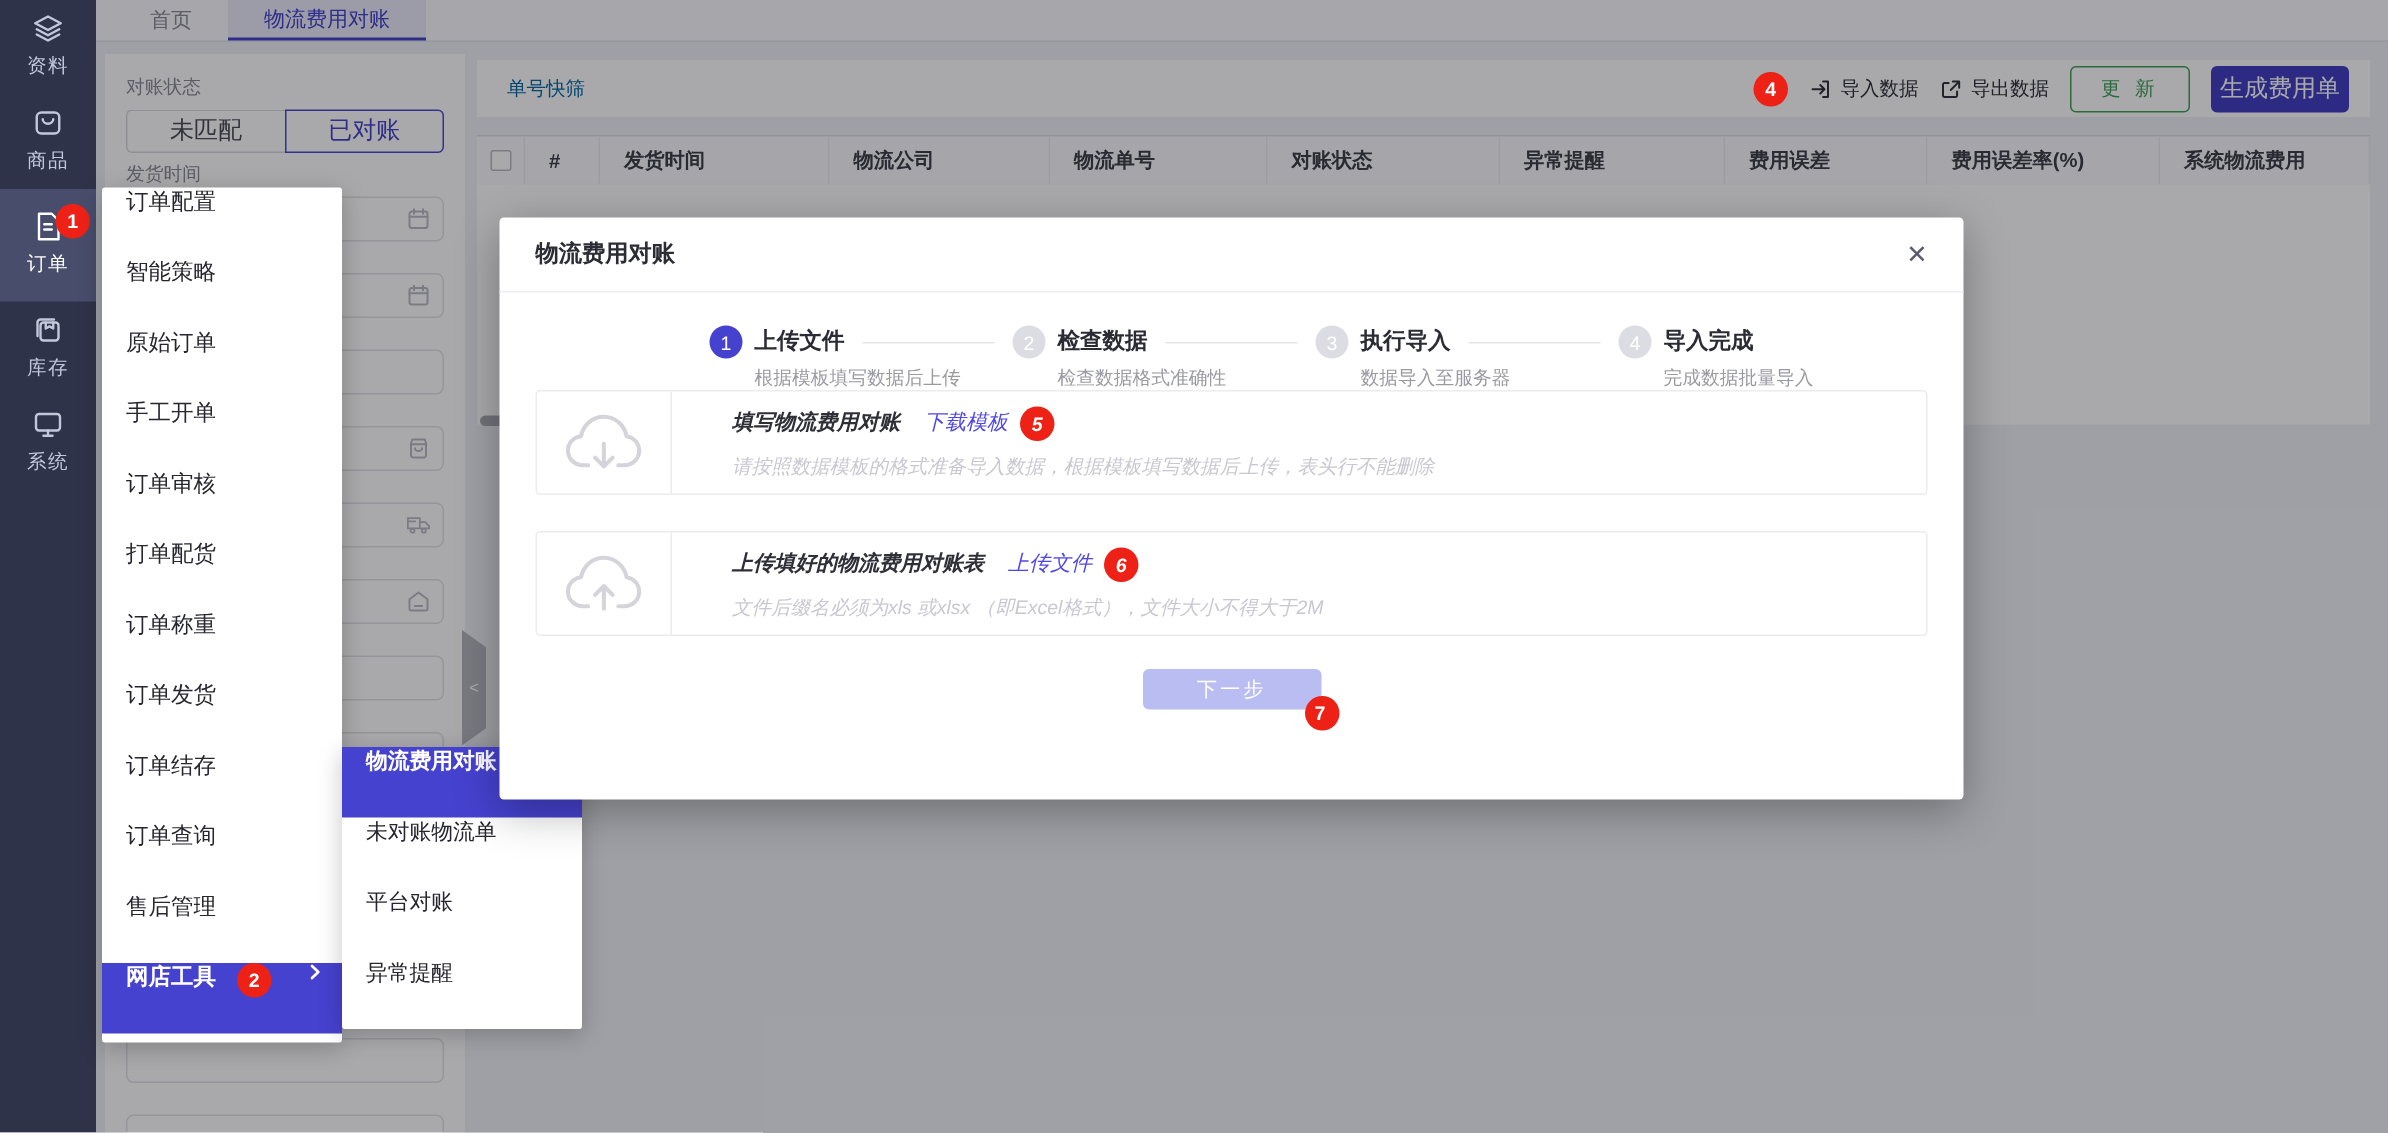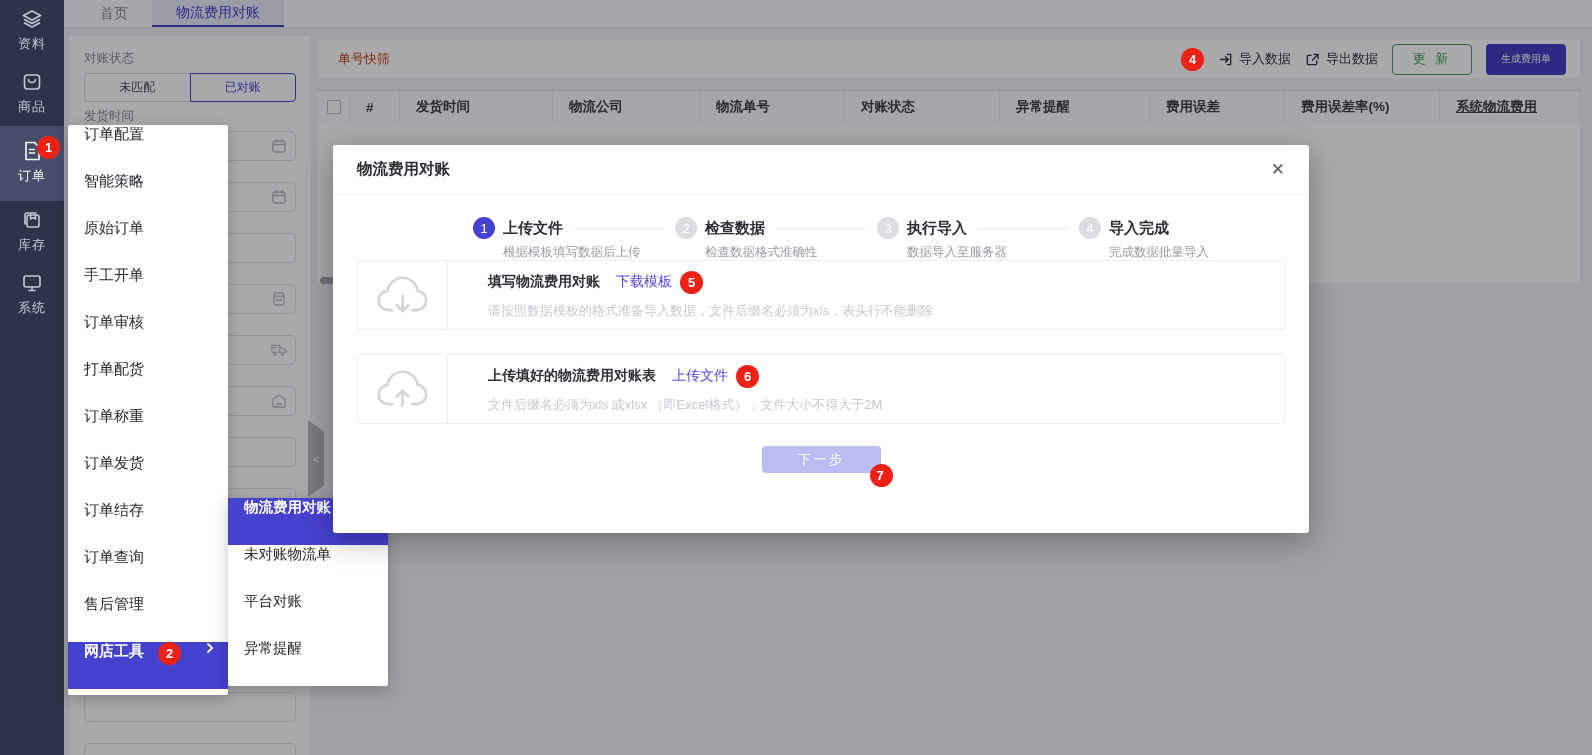--- a/index.html
+++ b/index.html
@@ -21,39 +21,39 @@
   
   .main { position:absolute; left:64px; top:0; right:0; bottom:0; }
   .tabbar { position:absolute; left:0; top:0; right:0; height:28px; background:#fbfbfd; border-bottom:1px solid #e3e3ea; display:flex; align-items:stretch; padding-left:12px; }
   .tab { padding:0 24px; display:flex; align-items:center; font-size:14px; color:#8a8a93; cursor:pointer; }
   .tab.active { background:#ececfb; color:#4341c8; border-bottom:2px solid #4341c8; }
 
   
   .filter { position:absolute; left:6px; top:36px; width:240px; bottom:0; background:#ffffff; padding:8px 14px; }
   .f-label { font-size:12.5px; color:#8a8a93; margin:6px 0 6px; }
   .seg { display:flex; }
-  .seg-btn { flex:1; height:29px; background:#fff; border:1px solid #d8d8de; color:#4a4a52; font-size:12px; display:flex; align-items:center; justify-content:center; cursor:pointer; }
+  .seg-btn { flex:1; height:29px; background:#fff; border:1px solid #d8d8de; color:#4a4a52; font-size:16px; display:flex; align-items:center; justify-content:center; cursor:pointer; }
   .seg-btn:first-child { border-radius:4px 0 0 4px; border-right:none; }
   .seg-btn:last-child { border-radius:0 4px 4px 0; }
   .seg-btn.selected { border:1px solid #4946cf; color:#4341c8; }
   .f-input { position:relative; height:30px; border:1px solid #e0e0e6; border-radius:5px; margin-bottom:21px; background:#fff; display:flex; align-items:center; }
   .f-input input { border:none; outline:none; background:transparent; width:100%; height:100%; padding:0 28px 0 10px; font-size:13px; color:#5d5d66; font-family:inherit; }
   .f-icn { position:absolute; right:8px; top:50%; transform:translateY(-50%); color:#b9b9c2; }
   .f-icn svg { width:16px; height:16px; stroke:currentColor; fill:none; stroke-width:1.3; stroke-linecap:round; stroke-linejoin:round; display:block; }
   .collapse-handle { position:absolute; left:244px; top:420px; width:16px; height:77px; background:#b6b7bd; color:#fff;
     clip-path:polygon(0 0,100% 15%,100% 85%,0 100%); display:flex; align-items:center; justify-content:center; font-size:11px; cursor:pointer; }
 
   
   .toolbar { position:absolute; left:254px; right:12px; top:40px; height:38px; background:#ffffff; display:flex; align-items:center; padding:0 14px 0 20px; }
-  .quick-filter { font-size:13px; color:#c2410c; }
+  .quick-filter { font-size:13px; color:#0369a1; }
   .toolbar-right { margin-left:auto; display:flex; align-items:center; gap:14px; }
   .tool-link { display:flex; align-items:center; gap:6px; font-size:13px; color:#2f2f38; cursor:pointer; }
   .tool-link svg { width:15px; height:15px; stroke:currentColor; fill:none; stroke-width:1.4; stroke-linecap:round; stroke-linejoin:round; display:block; }
   .btn-update { width:80px; height:31px; background:#fff; border:1px solid #3f9e52; color:#3f9e52; border-radius:4px; font-size:13px; letter-spacing:3px; cursor:pointer; font-family:inherit; }
-  .btn-generate { width:80px; height:31px; background:#3f3cc0; border:none; color:#fff; border-radius:4px; font-size:10px; cursor:pointer; font-family:inherit; }
+  .btn-generate { width:92px; height:31px; background:#3f3cc0; border:none; color:#fff; border-radius:4px; font-size:16px; cursor:pointer; font-family:inherit; }
 
   .thead { position:absolute; left:254px; right:12px; top:90px; height:33px; background:#fafbfc; border-top:1px solid #dcdce2; display:flex; align-items:stretch; }
   .th { display:flex; align-items:center; padding-left:16px; font-size:13.5px; color:#3c3c46; font-weight:bold; border-right:1px solid #ebebf0; }
   .th-check { width:32px; display:flex; align-items:center; justify-content:center; padding-left:0; }
   .checkbox { width:14px; height:14px; border:1px solid #b9b9bf; border-radius:2px; background:#fff; cursor:pointer; }
   .tbody { position:absolute; left:254px; right:12px; top:123px; height:160px; background:#ffffff; }
   .hscroll-thumb { position:absolute; left:256px; top:277px; width:690px; height:7px; border-radius:4px; background:#aaabb2; cursor:pointer; }
 
   
   .overlay { position:absolute; left:0; top:0; width:1592px; height:755px; background:rgba(8,9,18,0.35); z-index:100; }
@@ -83,21 +83,21 @@
   .step.active .step-circle { background:#4642d0; }
   .step-title { margin-left:8px; font-size:15px; color:#2b2b35; font-weight:bold; line-height:22px; white-space:nowrap; }
   .step-desc { position:absolute; left:30px; top:27px; font-size:12.5px; color:#9a9aa3; white-space:nowrap; }
   .step-line { width:88px; height:1px; background:#e5e5ea; margin:11px 12px 0; flex:0 0 auto; }
 
   .upload-box { margin:0 24px; height:70px; border:1px solid #ececf0; border-radius:3px; display:flex; align-items:stretch; }
   .upload-box.first { margin-top:21px; }
   .upload-box.second { margin-top:24px; }
   .ubox-icn { width:90px; border-right:1px solid #ececf0; display:flex; align-items:center; justify-content:center; color:#d4d4da; }
   .ubox-icn svg { width:54px; height:42px; stroke:currentColor; fill:none; stroke-width:3.2; stroke-linecap:round; stroke-linejoin:round; display:block; }
-  .ubox-body { flex:1; display:flex; flex-direction:column; justify-content:center; padding-left:40px; }
+  .ubox-body { flex:1; display:flex; flex-direction:column; justify-content:center; padding-left:40px;font-style:italic; }
   .ubox-row1 { display:flex; align-items:center; }
   .ubox-title { font-size:14px; color:#2f2f38; font-weight:bold; }
   .ubox-link { font-size:14px; color:#4f46e5; margin-left:16px; cursor:pointer; }
   .ubox-row1 .num-badge { margin-left:8px; }
   .ubox-desc { font-size:13px; color:#c8c8d0; margin-top:8px; }
 
   .modal-footer { display:flex; justify-content:center; margin-top:22px; }
   .btn-next { position:relative; width:119px; height:27px; background:#babdf2; border:none; border-radius:4px; color:#fff; font-size:13.5px; letter-spacing:2px; cursor:not-allowed; font-family:inherit; }
   .next-badge { position:absolute; right:-12px; bottom:-14px; }
 </style>
@@ -228,21 +228,21 @@
       </div>
       <div id="header-cells" style="display:flex;flex:1;align-items:stretch;">
           <div class="th" style="width:50px;flex:0 0 auto;">#</div>
           <div class="th" style="width:153px;flex:0 0 auto;">发货时间</div>
           <div class="th" style="width:147px;flex:0 0 auto;">物流公司</div>
           <div class="th" style="width:145px;flex:0 0 auto;">物流单号</div>
           <div class="th" style="width:155px;flex:0 0 auto;">对账状态</div>
           <div class="th" style="width:150px;flex:0 0 auto;">异常提醒</div>
           <div class="th" style="width:135px;flex:0 0 auto;">费用误差</div>
           <div class="th" style="width:155px;flex:0 0 auto;text-align:right;">费用误差率(%)</div>
-          <div class="th" style="flex:1;text-decoration:underline;">系统物流费用</div>
+          <div class="th" style="flex:1;">系统物流费用</div>
         </div>
     </div>
     <div class="tbody"></div>
     <div class="hscroll-thumb"></div>
   </div>
 
   <div class="overlay"></div>
 
   <div class="sidebar" id="sidebar">
       <div class="sb-item">
@@ -394,21 +394,21 @@
             <path d="M19 43h-4C8.4 43 3 38 3 31.5c0-6 4.5-10.8 10.4-11.5C15 11 22.6 4.5 31.5 4.5c8.8 0 16.4 6.5 18 15.5 5.6.8 10 5.5 10 11.5C59.5 38 54.2 43 47.6 43h-4.6"></path>
             <path d="M31.5 26v18M24.5 37l7 7 7-7"></path>
           </svg>
       </div>
       <div class="ubox-body">
         <div class="ubox-row1">
           <span class="ubox-title">填写物流费用对账</span>
           <span class="ubox-link">下载模板</span>
           <span class="num-badge">5</span>
         </div>
-        <div class="ubox-desc">请按照数据模板的格式准备导入数据，文件后缀名必须为xls，表头行不能删除</div>
+        <div class="ubox-desc">请按照数据模板的格式准备导入数据，根据模板填写数据后上传，表头行不能删除</div>
       </div>
     </div>
 
     <div class="upload-box second">
       <div class="ubox-icn">
         <svg viewBox="0 0 64 50">
             <path d="M19 43h-4C8.4 43 3 38 3 31.5c0-6 4.5-10.8 10.4-11.5C15 11 22.6 4.5 31.5 4.5c8.8 0 16.4 6.5 18 15.5 5.6.8 10 5.5 10 11.5C59.5 38 54.2 43 47.6 43h-4.6"></path>
             <path d="M31.5 45V27M24.5 34l7-7 7 7"></path>
           </svg>
       </div>

